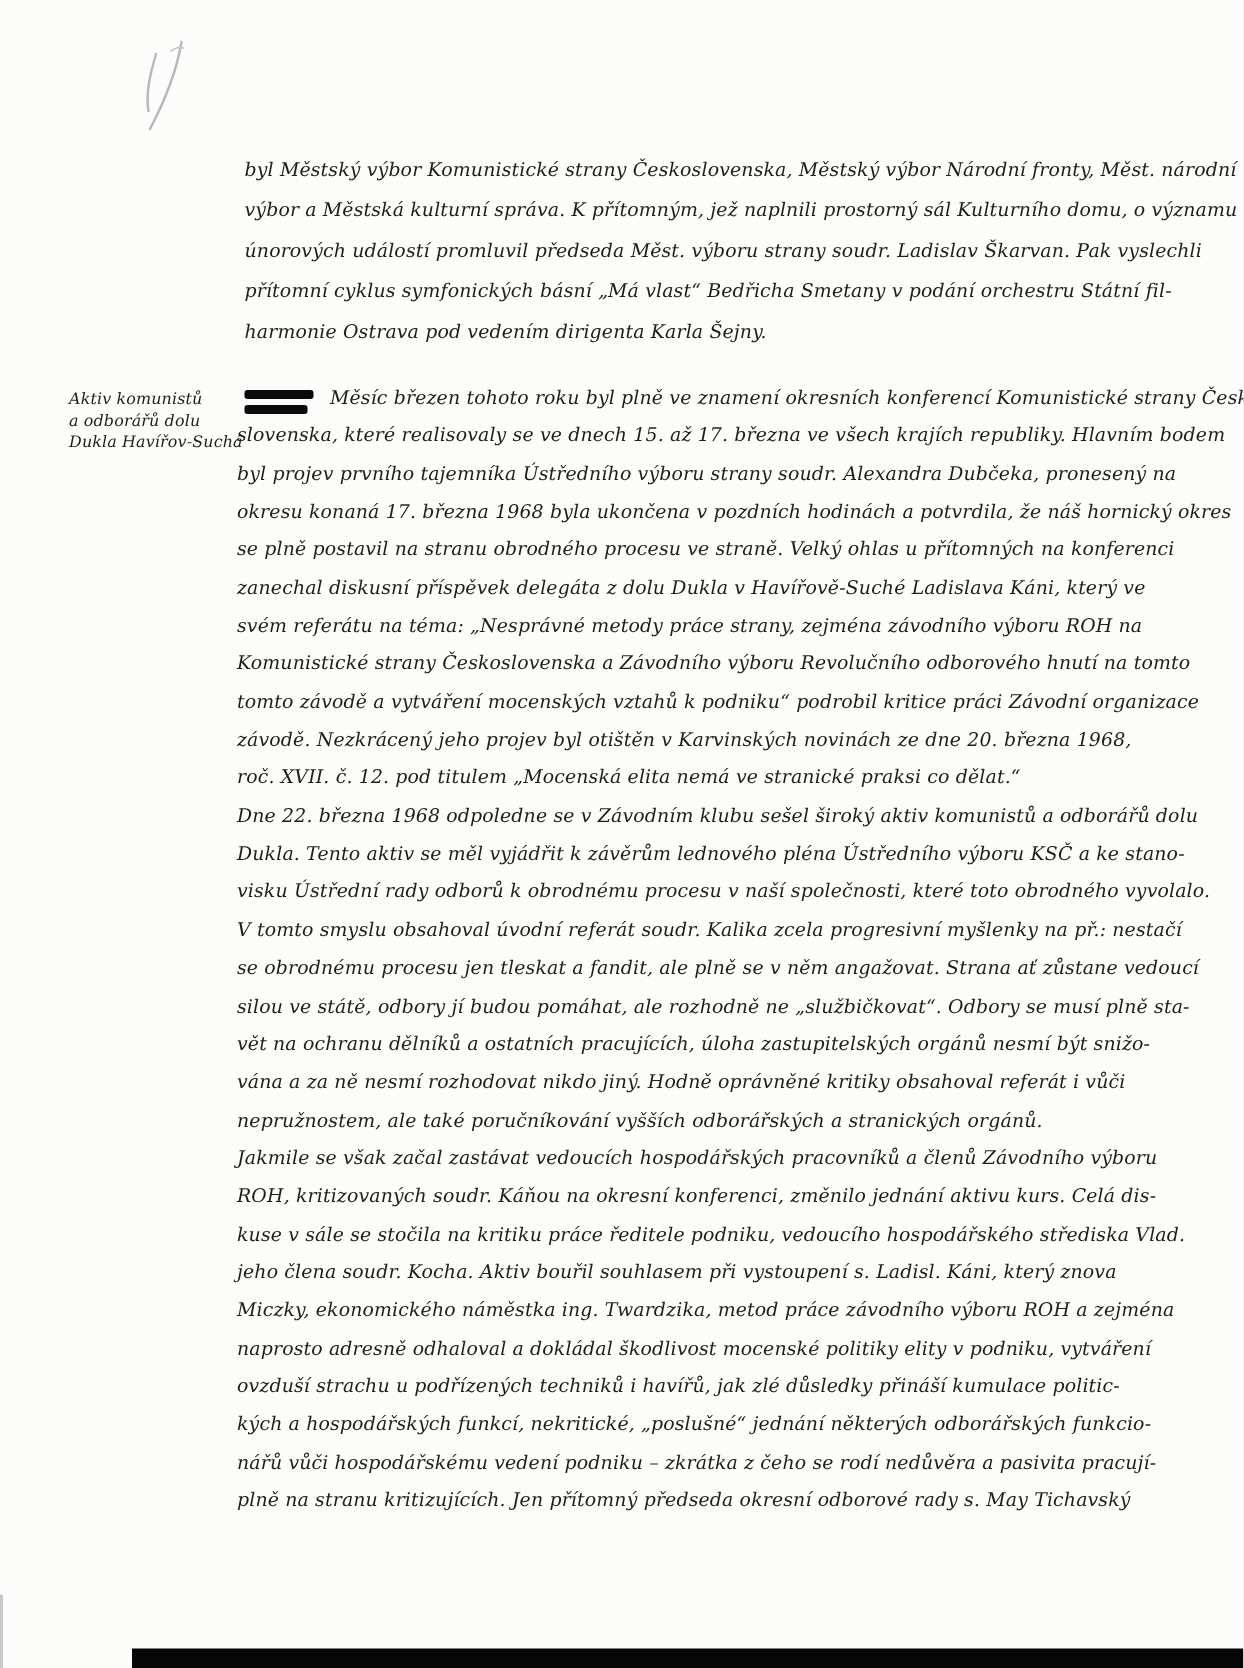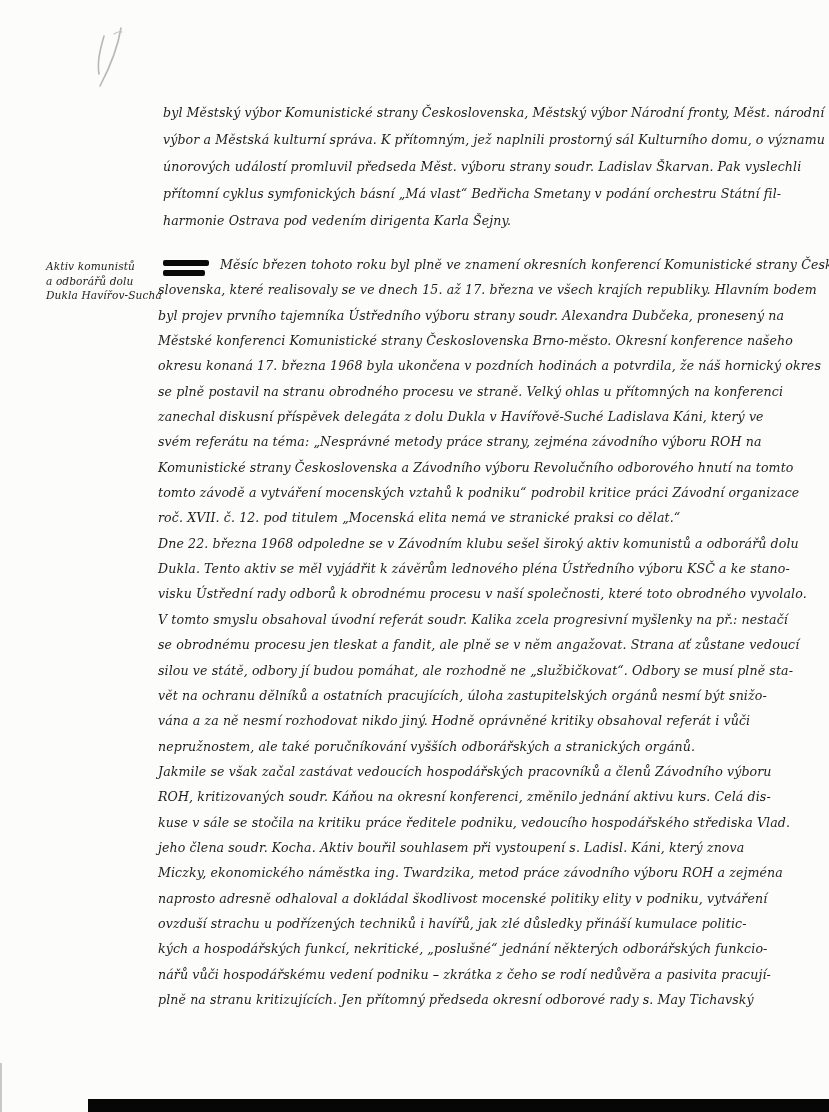--- a/index.html
+++ b/index.html
@@ -120,27 +120,27 @@
 
   <div class="correction-mark">
     <div class="bar"></div>
     <div class="bar"></div>
   </div>
 
   <div class="body-text hand">
       <div class="line">Měsíc březen tohoto roku byl plně ve znamení okresních konferencí Komunistické strany Česko-</div>
       <div class="line">slovenska, které realisovaly se ve dnech 15. až 17. března ve všech krajích republiky. Hlavním bodem</div>
       <div class="line">byl projev prvního tajemníka Ústředního výboru strany soudr. Alexandra Dubčeka, pronesený na</div>
-      <div class="line">Městské konferenci Komunistické strany Československa Brno-město. Okresní konference našeho</div>
       <div class="line">okresu konaná 17. března 1968 byla ukončena v pozdních hodinách a potvrdila, že náš hornický okres</div>
       <div class="line">se plně postavil na stranu obrodného procesu ve straně. Velký ohlas u přítomných na konferenci</div>
       <div class="line">zanechal diskusní příspěvek delegáta z dolu Dukla v Havířově-Suché Ladislava Káni, který ve</div>
       <div class="line">svém referátu na téma: „Nesprávné metody práce strany, zejména závodního výboru ROH na</div>
       <div class="line">Komunistické strany Československa a Závodního výboru Revolučního odborového hnutí na tomto</div>
       <div class="line">tomto závodě a vytváření mocenských vztahů k podniku“ podrobil kritice práci Závodní organizace</div>
+      <div class="line">závodě. Nezkrácený jeho projev byl otištěn v Karvinských novinách ze dne 20. března 1968,</div>
       <div class="line">roč. XVII. č. 12. pod titulem „Mocenská elita nemá ve stranické praksi co dělat.“</div>
       <div class="line">Dne 22. března 1968 odpoledne se v Závodním klubu sešel široký aktiv komunistů a odborářů dolu</div>
       <div class="line">Dukla. Tento aktiv se měl vyjádřit k závěrům lednového pléna Ústředního výboru KSČ a ke stano-</div>
       <div class="line">visku Ústřední rady odborů k obrodnému procesu v naší společnosti, které toto obrodného vyvolalo.</div>
       <div class="line">V tomto smyslu obsahoval úvodní referát soudr. Kalika zcela progresivní myšlenky na př.: nestačí</div>
       <div class="line">se obrodnému procesu jen tleskat a fandit, ale plně se v něm angažovat. Strana ať zůstane vedoucí</div>
       <div class="line">silou ve státě, odbory jí budou pomáhat, ale rozhodně ne „službičkovat“. Odbory se musí plně sta-</div>
       <div class="line">vět na ochranu dělníků a ostatních pracujících, úloha zastupitelských orgánů nesmí být snižo-</div>
       <div class="line">vána a za ně nesmí rozhodovat nikdo jiný. Hodně oprávněné kritiky obsahoval referát i vůči</div>
       <div class="line">nepružnostem, ale také poručníkování vyšších odborářských a stranických orgánů.</div>

